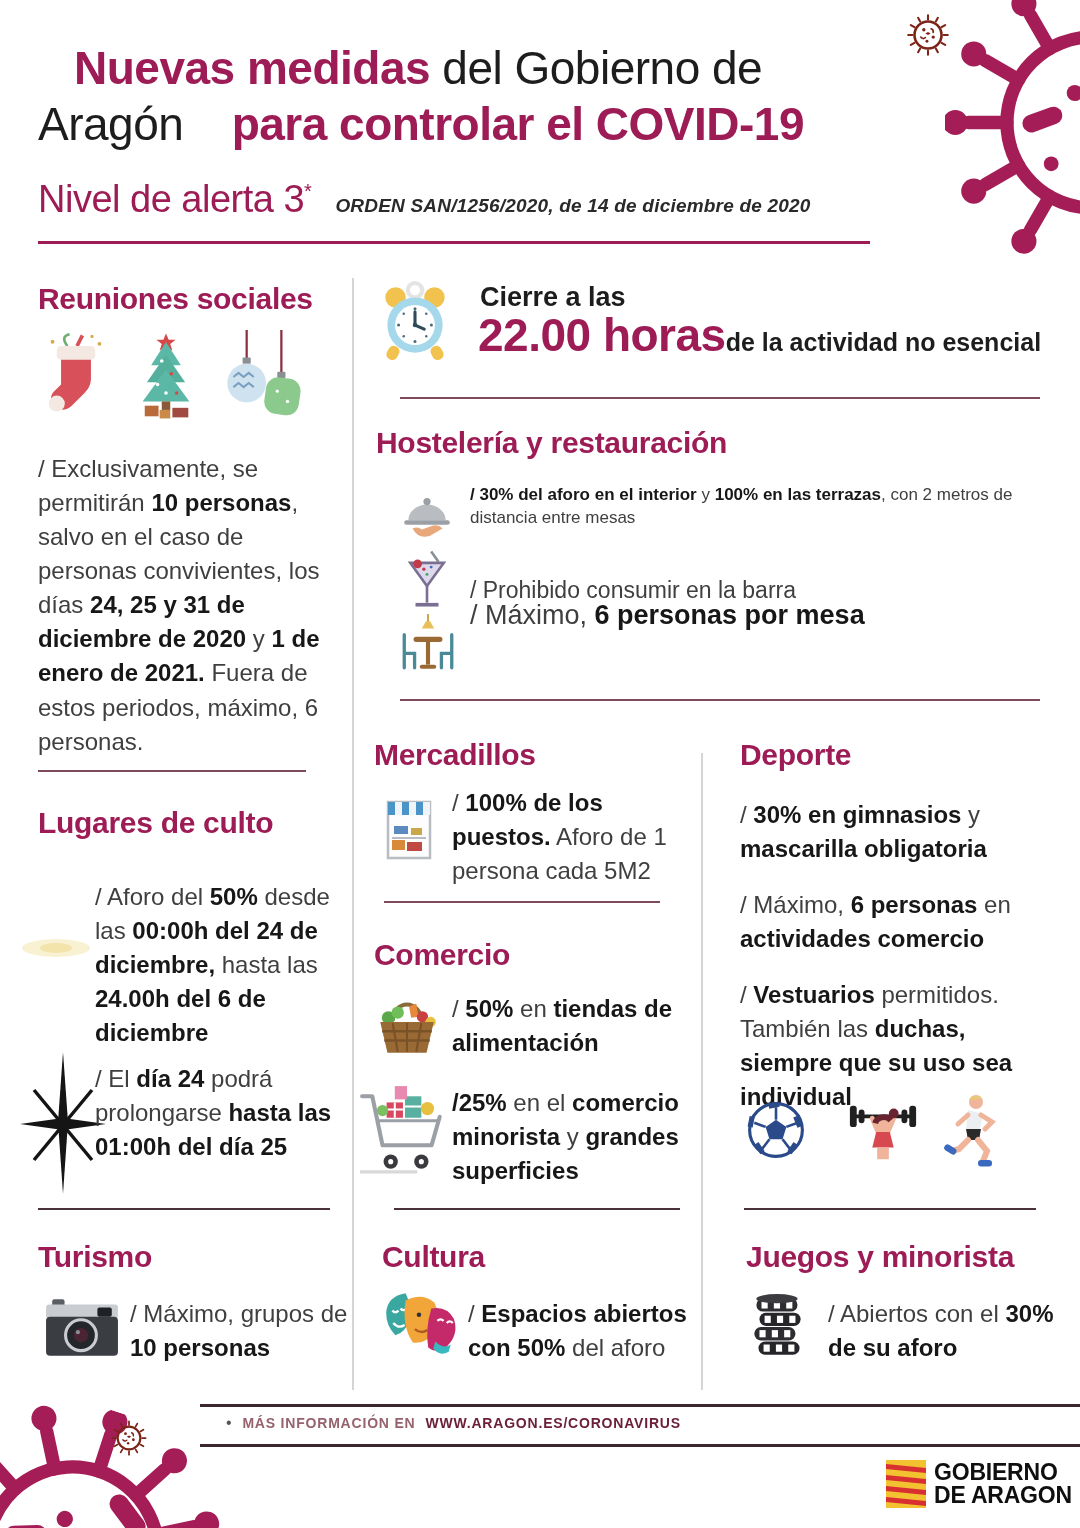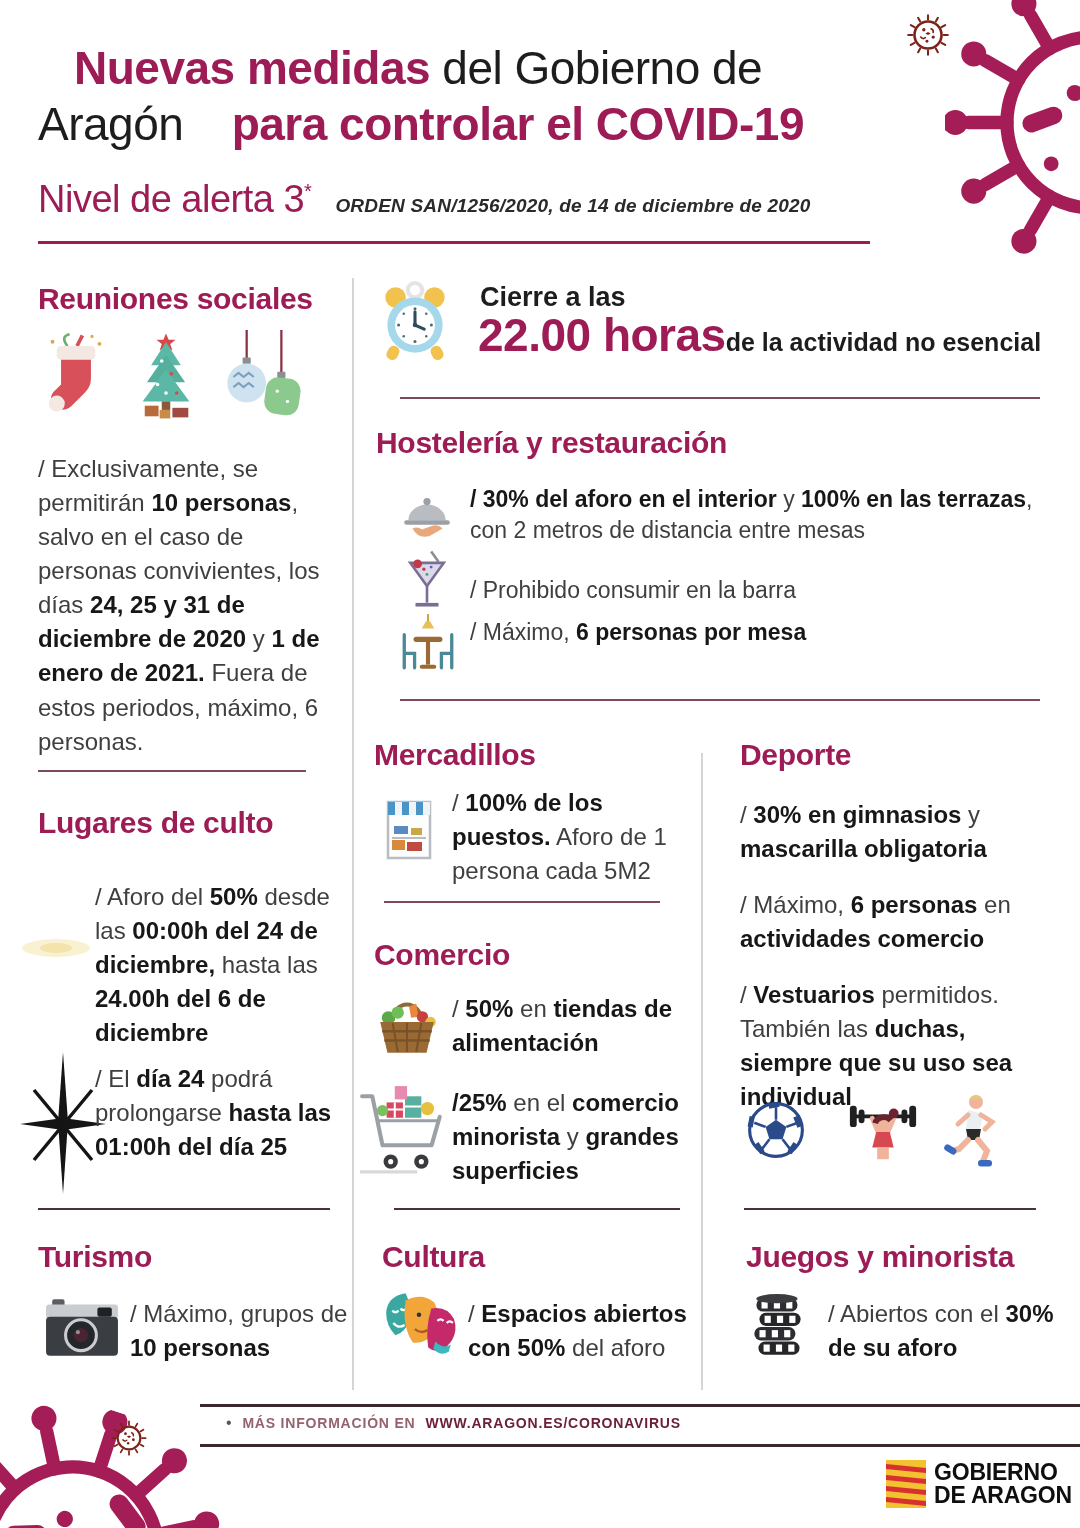--- a/index.html
+++ b/index.html
@@ -238,21 +238,21 @@
   <div class="abs sec-h" style="left:376px;top:426px;">Hostelería y restauración</div>
 
   <div class="abs" style="left:398px;top:487px;">
     <svg width="58" height="58" viewBox="0 0 56 56">
       <path d="M10 32 a18 15 0 0 1 36 0 z" fill="#b9bdc2"></path>
       <circle cx="28" cy="14" r="3.5" fill="#9aa0a6"></circle>
       <rect x="6" y="32" width="44" height="4.5" rx="2.2" fill="#9aa0a6"></rect>
       <path d="M14 40 q6 11 17 7 l12 -7 q-5 -5 -11 -2 l-9 3 q-4 -3 -9 -1 z" fill="#e8a87c"></path>
     </svg>
   </div>
-  <div class="abs txt" style="left:470px;top:484px;width:578px;font-size:23px;line-height:1.35;"><span class="b">/ 30% del aforo en el interior</span><span> y </span><span class="b">100% en las terrazas</span><span>, con 2 metros de distancia entre mesas</span></div>
+  <div class="abs txt" style="left:470px;top:484px;width:578px;font-size:17px;line-height:1.35;"><span class="b">/ 30% del aforo en el interior</span><span> y </span><span class="b">100% en las terrazas</span><span>, con 2 metros de distancia entre mesas</span></div>
 
   <div class="abs" style="left:404px;top:548px;">
     <svg width="46" height="80" viewBox="0 0 44 76">
       <line x1="26" y1="3" x2="33" y2="13" stroke="#8a8f94" stroke-width="2.5"></line>
       <polygon points="6,14 38,14 22,36" fill="#ded8ec" stroke="#7a6f92" stroke-width="2.5"></polygon>
       <circle cx="19" cy="20" r="1.6" fill="#c23a4a"></circle>
         <circle cx="26" cy="18" r="1.4" fill="#4a6ac0"></circle>
         <circle cx="22" cy="25" r="1.4" fill="#3aa86a"></circle>
       <circle cx="13" cy="15" r="4.2" fill="#c23a4a"></circle>
       <line x1="22" y1="36" x2="22" y2="52" stroke="#7a6f92" stroke-width="2.5"></line>
@@ -265,21 +265,21 @@
     <svg width="64" height="60" viewBox="0 0 62 58">
       <line x1="31" y1="0" x2="31" y2="8" stroke="#caa84a" stroke-width="2"></line>
       <polygon points="25,14 37,14 33,7 29,7" fill="#e8c05a"></polygon>
       <rect x="17" y="22" width="28" height="5" rx="2.5" fill="#9a6a34"></rect>
       <rect x="29" y="27" width="4" height="22" fill="#9a6a34"></rect>
       <rect x="23" y="49" width="16" height="4" rx="2" fill="#9a6a34"></rect>
       <path d="M8 20 V52 M8 38 H18 V52" stroke="#4a8a96" stroke-width="3.2" fill="none" stroke-linecap="round"></path>
       <path d="M54 20 V52 M54 38 H44 V52" stroke="#4a8a96" stroke-width="3.2" fill="none" stroke-linecap="round"></path>
     </svg>
   </div>
-  <div class="abs txt" style="left:470px;top:616px;width:560px;font-size:23px;"><span>/  Máximo, </span><span class="b">6 personas por mesa</span></div>
+  <div class="abs txt" style="left:470px;top:596px;width:560px;font-size:27px;"><span>/  Máximo, </span><span class="b">6 personas por mesa</span></div>
 
   <div class="abs rule" style="left:400px;top:699px;width:640px;"></div>
 
   <div class="abs sec-h" style="left:374px;top:738px;">Mercadillos</div>
   <div class="abs" style="left:384px;top:796px;">
     <svg width="50" height="66" viewBox="0 0 50 66">
       <rect x="4" y="6" width="42" height="56" fill="#fdfdfd" stroke="#b9bdc2" stroke-width="2.5"></rect>
       <g>
         <rect x="4" y="6" width="7" height="13" fill="#4a94c8"></rect>
           <rect x="11" y="6" width="7" height="13" fill="#eef4f8"></rect>

